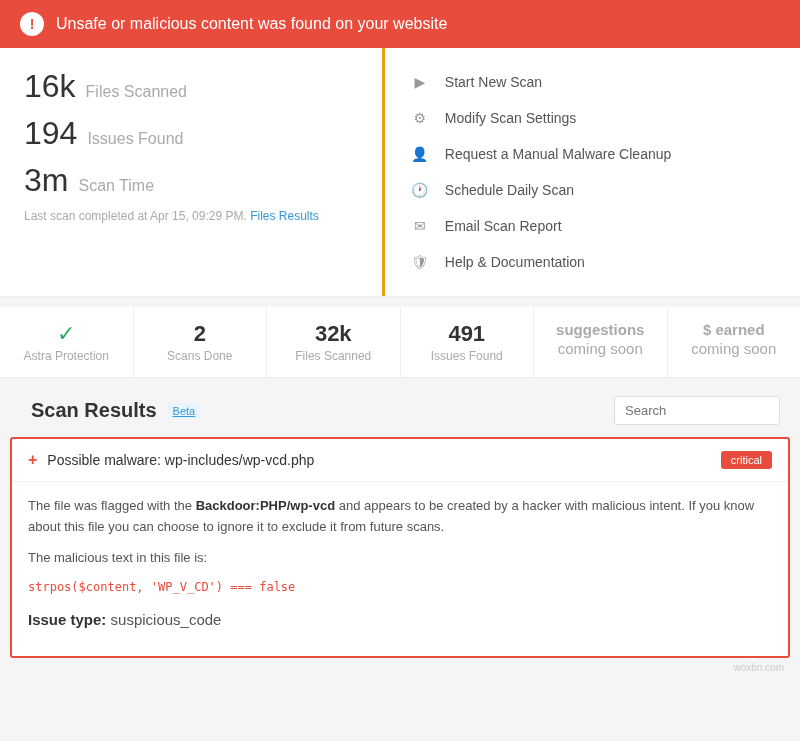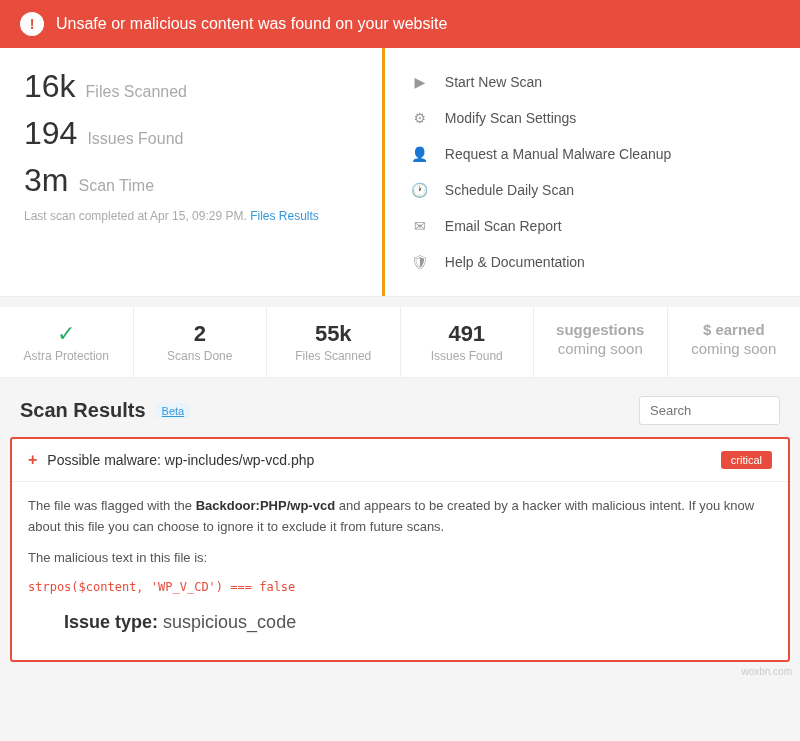--- a/index.html
+++ b/index.html
@@ -136,20 +136,21 @@
       display: block;
     }
 
     
     .scan-results-header {
       padding: 18px 20px 12px;
       display: flex;
       align-items: center;
       justify-content: space-between;
       background: #f5f5f5;
+      margin-left: 11px;
     }
     .scan-results-title {
       font-size: 20px;
       font-weight: 600;
       color: #333;
       display: flex;
       align-items: center;
       gap: 10px;
     }
     .beta-badge {
@@ -160,21 +161,21 @@
       padding: 2px 6px;
       border-radius: 3px;
       text-decoration: underline;
     }
     .search-input {
       border: 1px solid #ddd;
       border-radius: 3px;
       padding: 6px 10px;
       font-size: 13px;
       color: #aaa;
-      width: 141px;
+      width: 166px;
       outline: none;
     }
 
     
     .malware-card {
       background: white;
       margin: 0 10px 0 10px;
       border: 2px solid #e74c3c;
       border-radius: 3px;
     }
@@ -217,31 +218,30 @@
     .malware-body p {
       margin-bottom: 10px;
     }
     .code-snippet {
       color: #e74c3c;
       font-family: monospace;
       font-size: 12px;
       margin: 6px 0 10px 0;
     }
     .issue-detail {
-      font-size: 18px;
+      font-size: 15px;
       color: #555;
       margin-bottom: 4px;
-      margin-left: 36px;
     }
     .bold { font-weight: 700; color: #333; }
 
     
     .watermark {
       text-align: right;
-      padding: 4px 8px;
+      padding: 4px 16px;
       font-size: 10px;
       color: #ccc;
     }
   </style>
 </head>
 <body>
 
 <div class="alert-banner">
   <div class="alert-icon">
     <span>!</span>
@@ -301,21 +301,21 @@
 <div class="stats-bar">
 <div class="stats-bar-item">
         <span class="checkmark">✓</span>
         <span class="stats-bar-label">Astra Protection</span>
       </div>
     <div class="stats-bar-item">
         <span class="stats-bar-value">2</span>
         <span class="stats-bar-label">Scans Done</span>
       </div>
     <div class="stats-bar-item">
-        <span class="stats-bar-value">55k</span>
+        <span class="stats-bar-value">32k</span>
         <span class="stats-bar-label">Files Scanned</span>
       </div>
     <div class="stats-bar-item">
         <span class="stats-bar-value">491</span>
         <span class="stats-bar-label">Issues Found</span>
       </div>
     <div class="stats-bar-item">
         <span class="stats-bar-value coming-soon">suggestions</span>
         <span class="stats-bar-label coming-soon">coming soon</span>
       </div>

